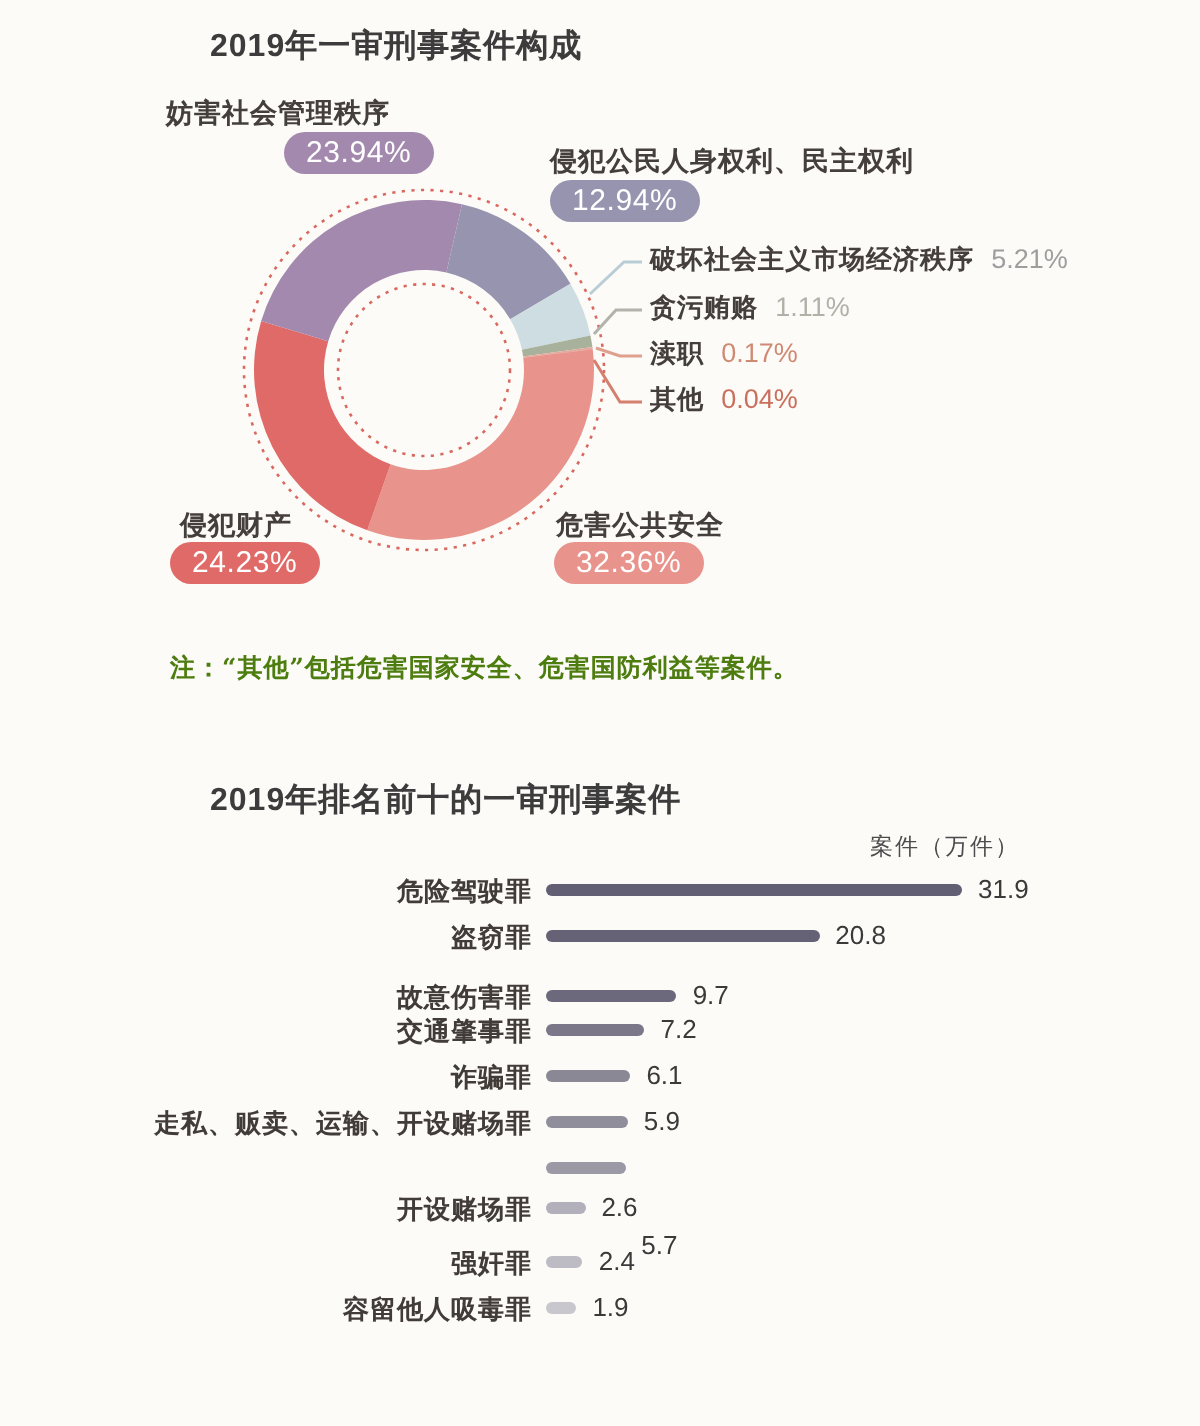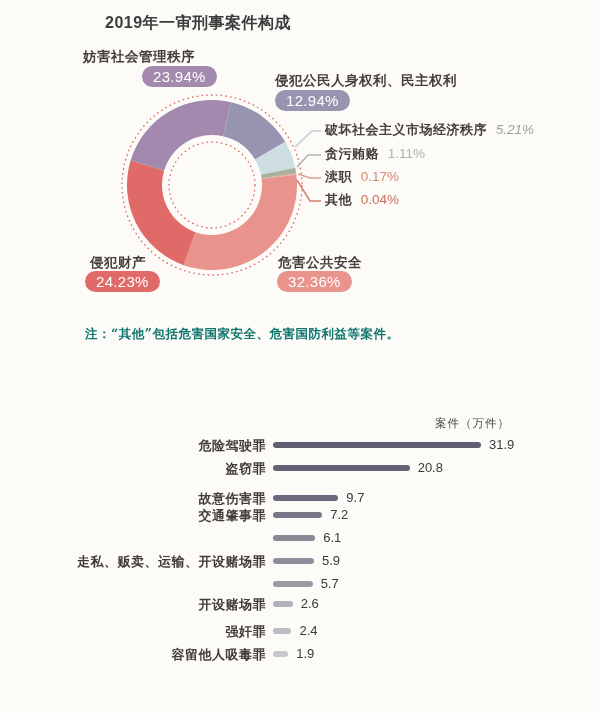--- a/index.html
+++ b/index.html
@@ -46,21 +46,21 @@
     font-weight:700;color:#453f3b;letter-spacing:0.5px;
   }
   .side-callout .val{
     font-family:"Liberation Sans","DejaVu Sans",sans-serif;
     font-weight:400;margin-left:5px;font-size:13.5px;
   }
 
   #pie-note{
     position:absolute;left:85px;top:326px;
     font-family:"DejaVu Serif","Liberation Serif",serif;
-    font-weight:700;font-size:12.5px;color:#0f766e;
+    font-weight:700;font-size:12.5px;color:#4d7c0f;
     letter-spacing:0.5px;white-space:nowrap;
   }
 
   #unit-label{
     position:absolute;left:400px;top:416px;width:110px;
     text-align:right;font-size:11.5px;color:#4c4c4c;letter-spacing:1px;
   }
 
   #donut-svg{position:absolute;left:0;top:0;}
 
@@ -106,21 +106,21 @@
     </svg>
 
   <div class="cjk-label" style="left:83px;top:48px;">妨害社会管理秩序</div>
   <div class="pct-pill" style="left: 142px; top: 66px; background-color: rgb(163, 137, 173);">23.94%</div>
 
   <div class="cjk-label" style="left:275px;top:72px;">侵犯公民人身权利、民主权利</div>
   <div class="pct-pill" style="left: 275px; top: 90px; background-color: rgb(151, 148, 175);">12.94%</div>
 
   <div class="side-callout" style="top:122px;">
     <span class="lbl">破坏社会主义市场经济秩序</span>
-    <span class="val" style="color: rgb(158, 158, 158); font-style: italic;">5.21%</span>
+    <span class="val" style="color: rgb(158, 158, 158);">5.21%</span>
   </div>
   <div class="side-callout" style="top:146px;">
     <span class="lbl">贪污贿赂</span>
     <span class="val" style="color: rgb(179, 176, 167);">1.11%</span>
   </div>
   <div class="side-callout" style="top:169px;">
     <span class="lbl">渎职</span>
     <span class="val" style="color: rgb(207, 138, 116);">0.17%</span>
   </div>
   <div class="side-callout" style="top:192px;">
@@ -129,20 +129,21 @@
   </div>
 
   <div class="cjk-label" style="left:90px;top:254px;">侵犯财产</div>
   <div class="pct-pill" style="left: 85px; top: 271px; background-color: rgb(224, 106, 104);">24.23%</div>
 
   <div class="cjk-label" style="left:278px;top:254px;">危害公共安全</div>
   <div class="pct-pill" style="left: 277px; top: 271px; background-color: rgb(232, 147, 140);">32.36%</div>
 
   <div id="pie-note">注：“其他”包括危害国家安全、危害国防利益等案件。</div>
 
+  <div id="bar-title" class="section-title">2019年排名前十的一审刑事案件</div>
   <div id="unit-label">案件（万件）</div>
 
   <div id="bar-chart">
       <div class="bar-row" style="top: 435px;">
         <span class="row-label">危险驾驶罪</span>
         <div class="bar" style="width: 208px; background-color: rgb(98, 94, 115);"></div>
         <span class="row-value" style="left: 489px;">31.9</span>
       </div>
       <div class="bar-row" style="top: 458.2px;">
         <span class="row-label">盗窃罪</span>
@@ -153,31 +154,32 @@
         <span class="row-label">故意伤害罪</span>
         <div class="bar" style="width: 65.3354px; background-color: rgb(109, 105, 124);"></div>
         <span class="row-value" style="left: 346.335px;">9.7</span>
       </div>
       <div class="bar-row" style="top: 504.6px;">
         <span class="row-label">交通肇事罪</span>
         <div class="bar" style="width: 49.2696px; background-color: rgb(123, 119, 137);"></div>
         <span class="row-value" style="left: 330.27px;">7.2</span>
       </div>
       <div class="bar-row" style="top: 527.8px;">
+        <span class="row-label">诈骗罪</span>
         <div class="bar" style="width: 42.2006px; background-color: rgb(139, 136, 150);"></div>
         <span class="row-value" style="left: 323.201px;">6.1</span>
       </div>
       <div class="bar-row" style="top: 551px;">
         <span class="row-label">走私、贩卖、运输、开设赌场罪</span>
         <div class="bar" style="width: 40.9154px; background-color: rgb(145, 142, 156);"></div>
         <span class="row-value" style="left: 321.915px;">5.9</span>
       </div>
       <div class="bar-row" style="top: 574.2px;">
         <div class="bar" style="width: 39.6301px; background-color: rgb(156, 153, 166);"></div>
-        <span class="row-value" style="left: 320.63px;">5.7</span>
+        <span class="row-value" style="left: 320.63px; margin-top: 39px;">5.7</span>
       </div>
       <div class="bar-row" style="top: 594px;">
         <span class="row-label">开设赌场罪</span>
         <div class="bar" style="width: 19.7085px; background-color: rgb(178, 176, 186);"></div>
         <span class="row-value" style="left: 300.708px;">2.6</span>
       </div>
       <div class="bar-row" style="top: 620.6px;">
         <span class="row-label">强奸罪</span>
         <div class="bar" style="width: 18.4232px; background-color: rgb(189, 187, 196);"></div>
         <span class="row-value" style="left: 299.423px;">2.4</span>

